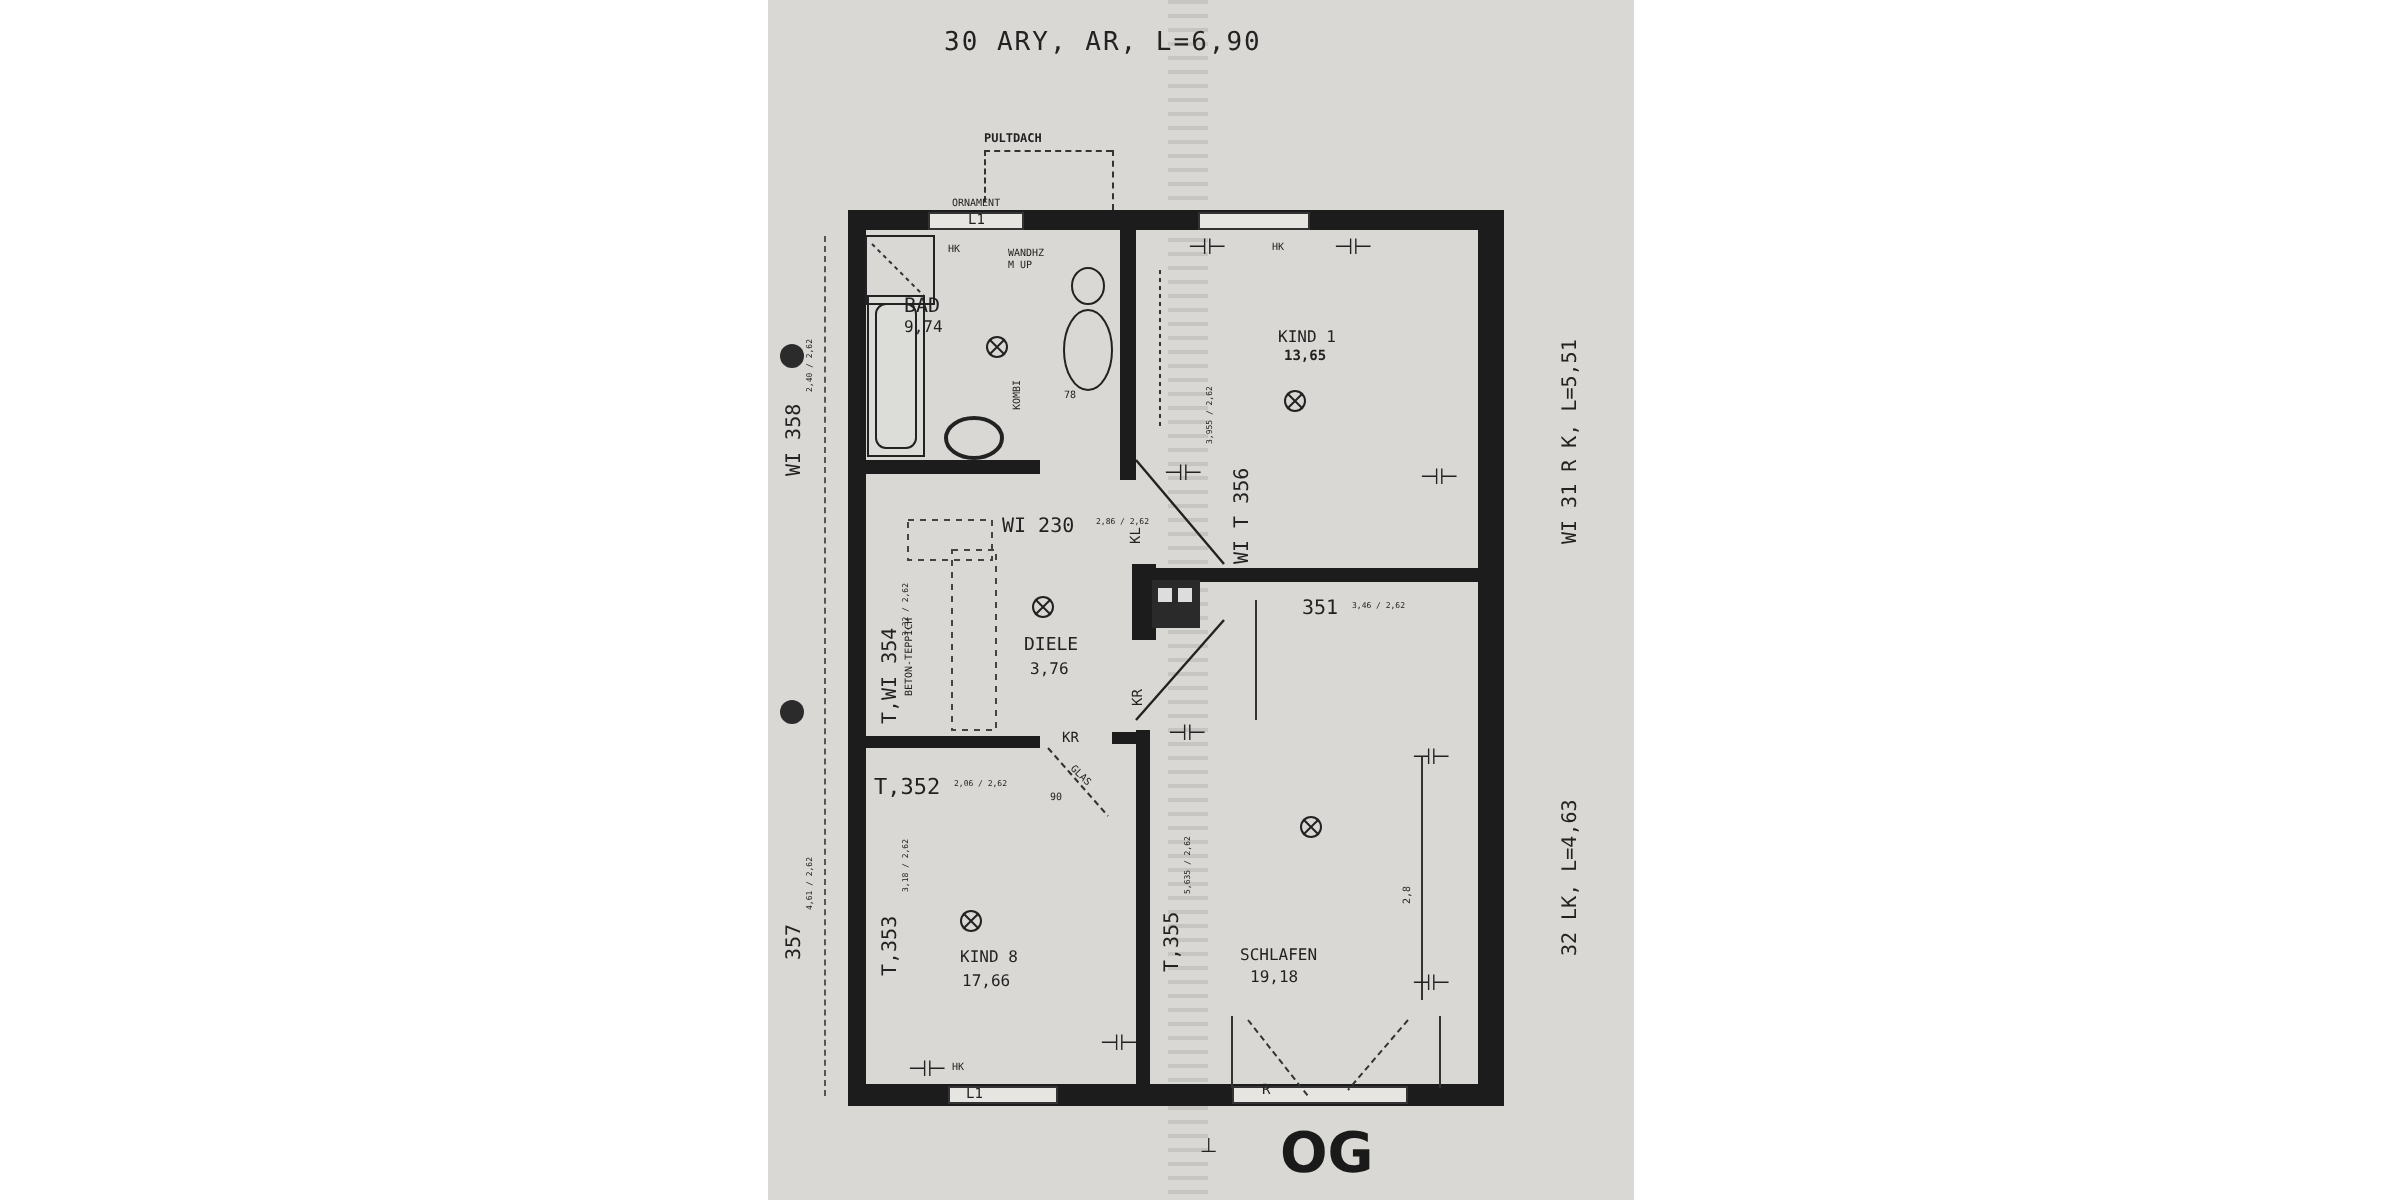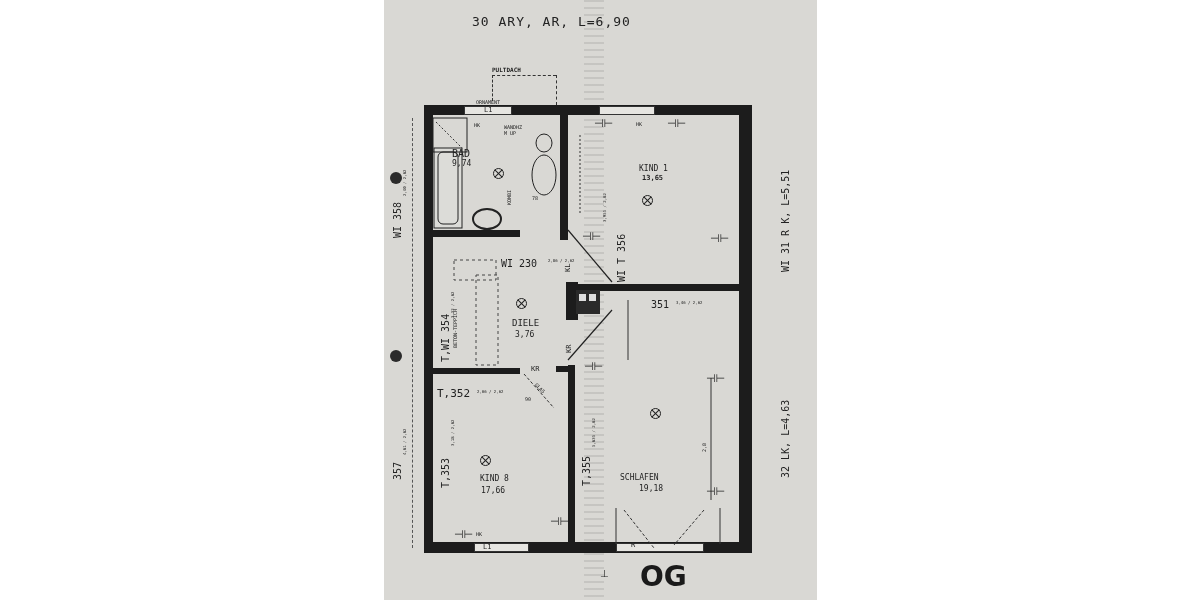--- a/index.html
+++ b/index.html
@@ -112,21 +112,21 @@
 
   <div class="txt" style="left:96px;top:474px;font-size:8px;">KIND 8</div>
   <div class="txt" style="left:97px;top:486px;font-size:8px;">17,66</div>
   <div class="light" style="left:96px;top:455px;"></div>
   <div class="txt" style="left:92px;top:531px;font-size:5px;">HK</div>
   <div class="txt" style="left:530px;top:0;font-size:5px;"></div>
   <div class="txt" style="left:150px;top:385px;font-size:5px;transform:rotate(45deg);">GLAS</div>
   <div class="txt" style="left:141px;top:396px;font-size:5px;">90</div>
 
   <div class="txt" style="left:236px;top:473px;font-size:8px;">SCHLAFEN</div>
-  <div class="txt" style="left:255px;top:484px;font-size:8px;">19,18</div>
+  <div class="txt" style="left:241px;top:484px;font-size:8px;">19,18</div>
   <div class="light" style="left:266px;top:408px;"></div>
   <div class="txt rot-ccw" style="left:317px;top:452px;font-size:5px;">2,8</div>
 
   <div class="txt" style="left:117px;top:258px;font-size:10px;">WI 230</div>
   <div class="txt" style="left:164px;top:258px;font-size:4px;">2,86 / 2,62</div>
 
   <div class="txt rot-ccw" style="left:232px;top:282px;font-size:10px;">WI T 356</div>
   <div class="txt rot-ccw" style="left:218px;top:222px;font-size:4px;">3,955 / 2,62</div>
 
   <div class="txt" style="left:267px;top:299px;font-size:10px;">351</div>

